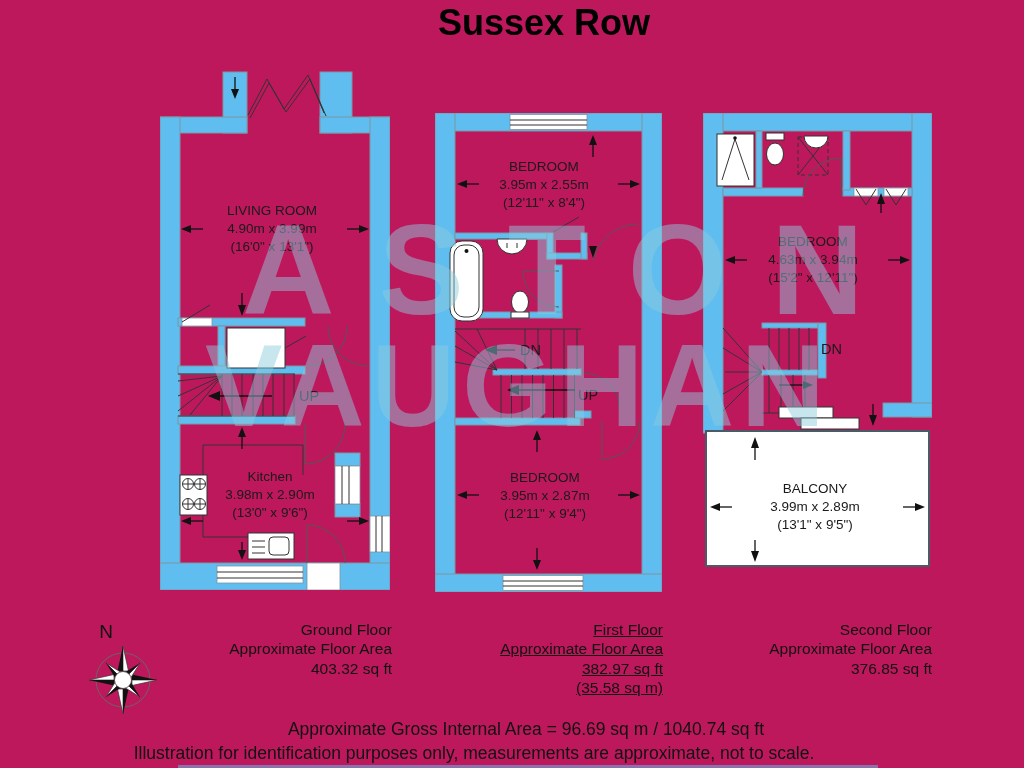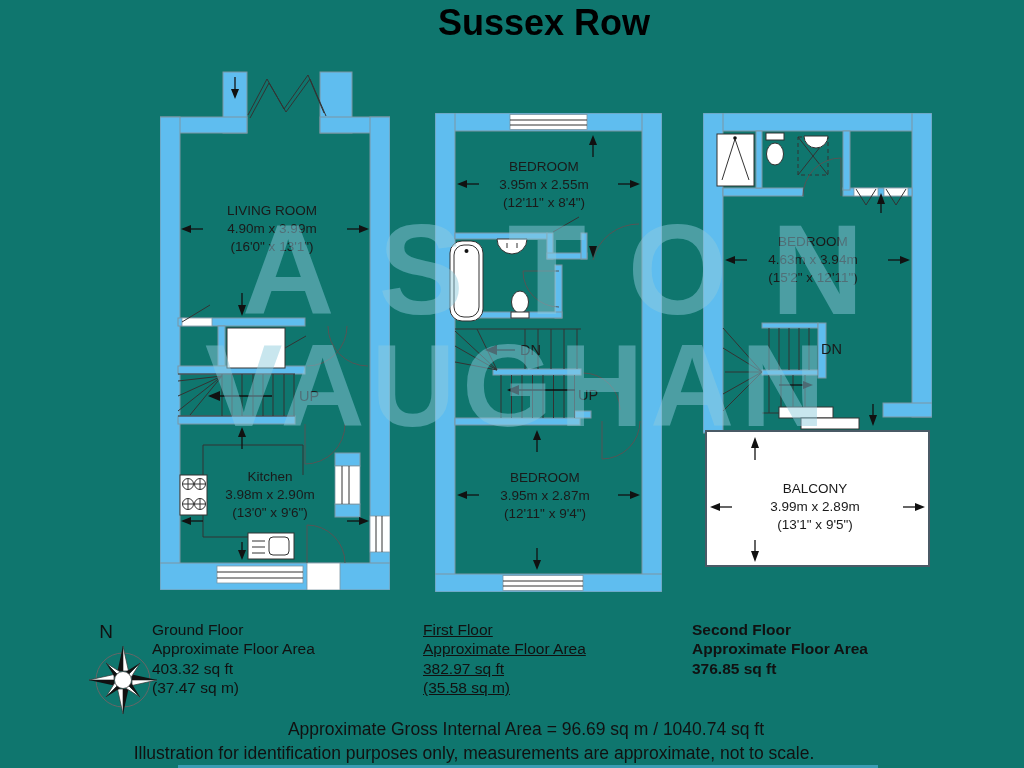--- a/index.html
+++ b/index.html
@@ -1,32 +1,32 @@
 <!DOCTYPE html>
 <html style="--wall: #5fbdef; --wall-outline: #7d96a3; --watermark: #8ecbdd; --line: #333333;"><head>
 <meta charset="utf-8">
 <style>
   html,body{margin:0;padding:0;background:#fff;}
-  .stage{position:relative;width:1024px;height:768px;background:#0f766e;overflow:hidden;
+  .stage{position:relative;width:1024px;height:768px;background:#be185d;overflow:hidden;
          font-family:"Liberation Sans",sans-serif;color:#111;}
   .title{position:absolute;left:0;top:2px;width:1024px;text-align:center;
          transform:translateX(32px);font-size:36px;font-weight:700;color:#000;}
   svg text{font-family:"Liberation Sans",sans-serif;fill:#1a1a1a;text-anchor:middle;}
   .room-name,.room-dim{font-size:13.5px;}
   .stair-label{font-size:14.5px;text-anchor:start;}
   .wall{fill:var(--wall,#5fbdef);stroke:var(--wall-outline,#7d96a3);stroke-width:1;}
   .win{fill:#fff;stroke:var(--wall-outline,#7d96a3);stroke-width:0.8;}
   .thin{stroke:#333;stroke-width:1;fill:none;}
   .fixture{stroke:#333;stroke-width:1;fill:#fff;}
   .dash{stroke:#333;stroke-width:1;fill:none;stroke-dasharray:4 3;}
   .arc{stroke:#555;stroke-width:1;fill:none;}
   .dim{fill:#111;stroke:none;}
   .dim-tail{stroke:#111;stroke-width:1.3;fill:none;}
   .plan{position:absolute;}
-  .caption{position:absolute;top:620px;width:240px;text-align:left;
+  .caption{position:absolute;top:620px;width:240px;text-align:right;
            font-size:15.5px;line-height:19.3px;color:#111;}
   .footer1{position:absolute;top:719px;left:0;width:1024px;text-align:center;
            transform:translateX(14px);font-size:17.5px;color:#111;}
   .footer2{position:absolute;top:743px;left:0;width:948px;text-align:center;
            font-size:17.5px;color:#111;}
   .watermark{position:absolute;left:198px;top:210px;width:620px;text-align:center;
              z-index:30;pointer-events:none;font-weight:700;
              color:var(--watermark,#8ecbdd);opacity:0.48;}
   .wm1{font-size:128px;line-height:120px;letter-spacing:44px;text-indent:44px;}
   .wm2{font-size:116px;line-height:112px;letter-spacing:7px;text-indent:7px;}
@@ -331,29 +331,28 @@
         <polygon points="45,40 41,57 45,57" fill="#111"></polygon>
       </g>
       <circle cx="45" cy="64" r="8.5" fill="#fff" stroke="#333" stroke-width="0.8"></circle>
     </g>
   </svg>
 
   <div class="caption" style="left:152px;">
     <div>Ground Floor</div>
     <div>Approximate Floor Area</div>
     <div>403.32 sq ft</div>
-    <div>(37.47 sq m)</div>
   </div>
   <div class="caption" style="left:423px;text-decoration:underline;">
     <div>First Floor</div>
     <div>Approximate Floor Area</div>
     <div>382.97 sq ft</div>
     <div>(35.58 sq m)</div>
   </div>
-  <div class="caption" style="left:692px;font-weight:bold;">
+  <div class="caption" style="left:692px;">
     <div>Second Floor</div>
     <div>Approximate Floor Area</div>
     <div>376.85 sq ft</div>
   </div>
 
   <div class="footer1">Approximate Gross Internal Area = 96.69 sq m / 1040.74 sq ft</div>
   <div class="footer2">Illustration for identification purposes only, measurements are approximate, not to scale.</div>
   <div class="bottom-strip"></div>
 
 </div>

